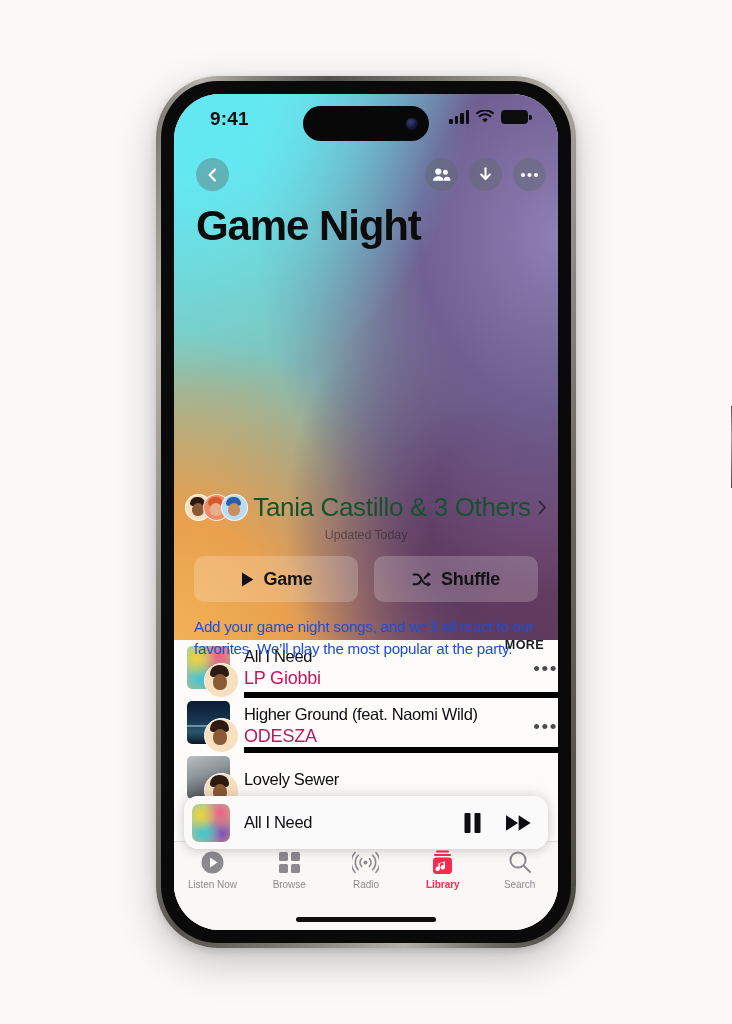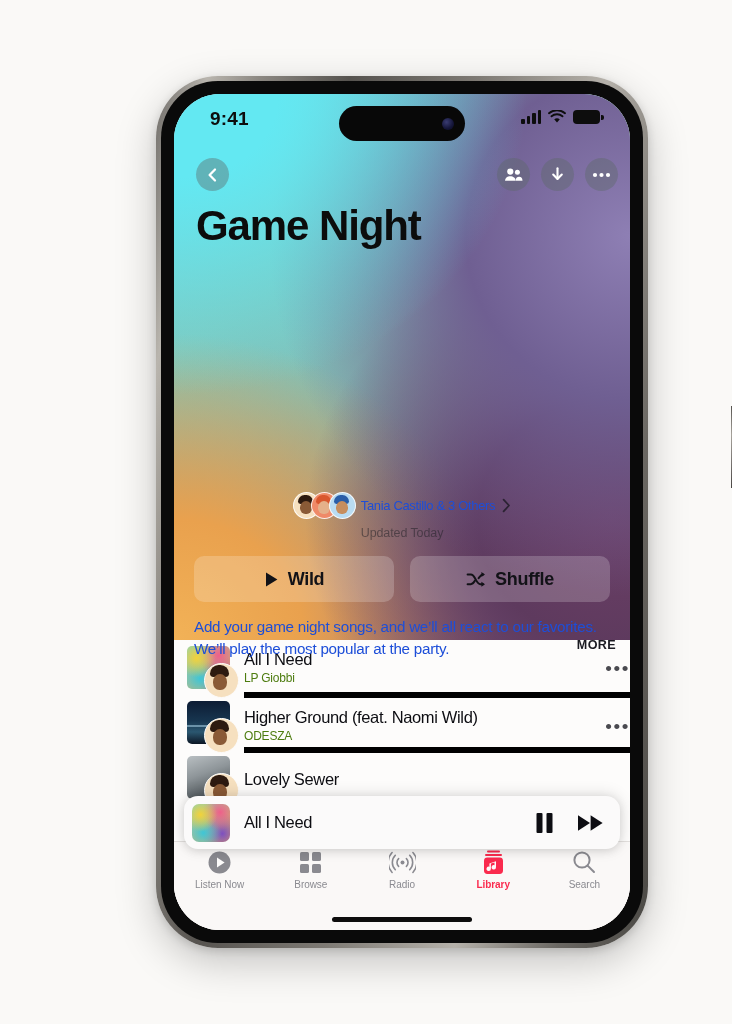--- a/index.html
+++ b/index.html
@@ -9,21 +9,21 @@
     font-family: "Liberation Sans", sans-serif;
     overflow: hidden;
   }
 
   #stage { position: relative; width: 732px; height: 1024px; }
 
   
   .phone {
     position: absolute;
     left: 156px; top: 76px;
-    width: 492px; height: 872px;
+    width: 420px; height: 872px;
     border-radius: 62px;
     background: linear-gradient(100deg,#6d6a66 0%,#b9b5ae 8%,#8c8882 16%,#56534f 30%,#7e7a74 50%,#b5b1aa 70%,#6a6762 86%,#4a4844 100%);
     box-shadow: 0 14px 40px rgba(0,0,0,.22), 0 3px 10px rgba(0,0,0,.14);
   }
   .phone-inner {
     position: absolute;
     left: 5px; top: 5px; right: 5px; bottom: 5px;
     border-radius: 57px;
     background: #0a0a0a;
   }
@@ -138,21 +138,21 @@
   .av .hair { position: absolute; left: 4px; top: 1.5px; width: 15px; height: 9px; border-radius: 8px 8px 3px 3px; }
   .av1 .hair { background: #2d1a10; }
   .av2 .hair { background: #d9572f; }
   .av3 .hair { background: #2a5ea8; }
   .av .face { position: absolute; left: 6px; top: 8px; width: 12px; height: 13px; border-radius: 50% 50% 45% 45%; }
   .av1 .face { background: #8a5a36; }
   .av2 .face { background: #e5b08a; }
   .av3 .face { background: #c78e5e; }
 
   .collab-name {
-    font-size: 13px; color: #1d4ed8; letter-spacing: -.35px;
+    font-size: 26px; color: #14532d; letter-spacing: -.35px;
   }
   .chev-r { margin-left: 2px; opacity: .72; }
   .updated {
     margin-top: 3px; font-size: 12.5px; color: rgba(30,30,36,.52);
     letter-spacing: -.1px;
   }
 
   
   .actions {
     position: absolute; left: 20px; right: 20px; top: 462px;
@@ -225,21 +225,21 @@
   .meta {
     flex: 1; margin-left: 14px; padding-right: 14px; height: 55px;
     display: flex; flex-direction: column; justify-content: center;
     min-width: 0; position: relative;
   }
   .t-title {
     font-size: 16.5px; color: #0d0d12; letter-spacing: -.35px;
     white-space: nowrap; overflow: hidden; text-overflow: ellipsis;
   }
   .t-artist {
-    font-size: 12px; color: #4d7c0f; letter-spacing: -.2px; margin-top: 2px;
+    font-size: 18px; color: #be185d; letter-spacing: -.2px; margin-top: 2px;
     white-space: nowrap; overflow: hidden; text-overflow: ellipsis;
   }
   .t-more {
     position: absolute; right: 0; top: 50%; transform: translateY(-50%);
     font-size: 19px; color: #4a4a50; letter-spacing: 1.6px; line-height: 1;
   }
 
   
   .nowplaying {
     position: absolute; left: 10px; right: 10px; bottom: 81px; height: 53px;
@@ -373,21 +373,21 @@
             </svg>
           </div>
           <div class="updated">Updated Today</div>
         </div>
 
         <div class="actions">
           <div class="act-btn">
             <svg width="15" height="17" viewBox="0 0 15 17">
               <path d="M2 1.4 L13.4 8.5 L2 15.6 Z" fill="#121217"></path>
             </svg>
-            <span>Wild</span>
+            <span>Game</span>
           </div>
           <div class="act-btn">
             <svg width="20" height="17" viewBox="0 0 20 17">
               <path d="M1.6 3.6 h3.2 c2.4 0 3.4 2 5 5 1.3 2.6 2.4 4.6 4.6 4.6 h2.6" stroke="#121217" stroke-width="2" fill="none" stroke-linecap="round"></path>
               <path d="M1.6 13.2 h3.2 c2.2 0 3.2-1.9 4.2-3.6" stroke="#121217" stroke-width="2" fill="none" stroke-linecap="round"></path>
               <path d="M12.6 7.2 c1.3-1.6 2.4-3.6 4.4-3.6" stroke="#121217" stroke-width="2" fill="none" stroke-linecap="round"></path>
               <path d="M15.4 1.1 L19 3.6 L15.4 6.1 Z" fill="#121217"></path>
               <path d="M15.4 10.7 L19 13.2 L15.4 15.7 Z" fill="#121217"></path>
             </svg>
             <span>Shuffle</span>

